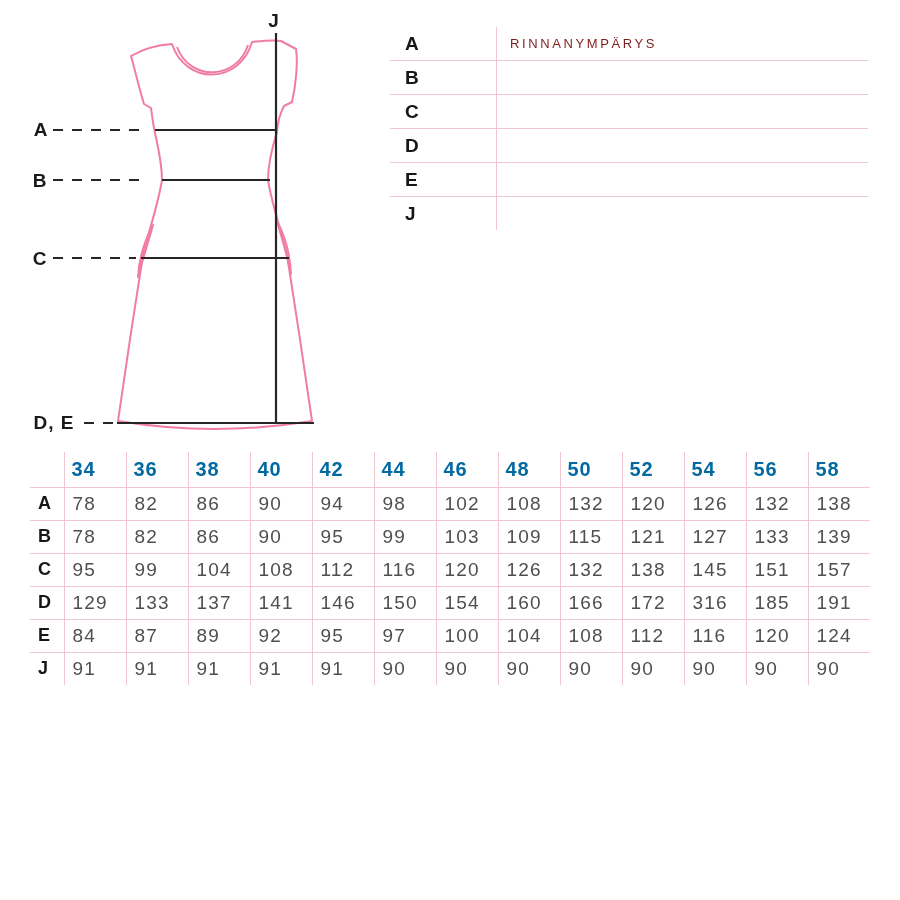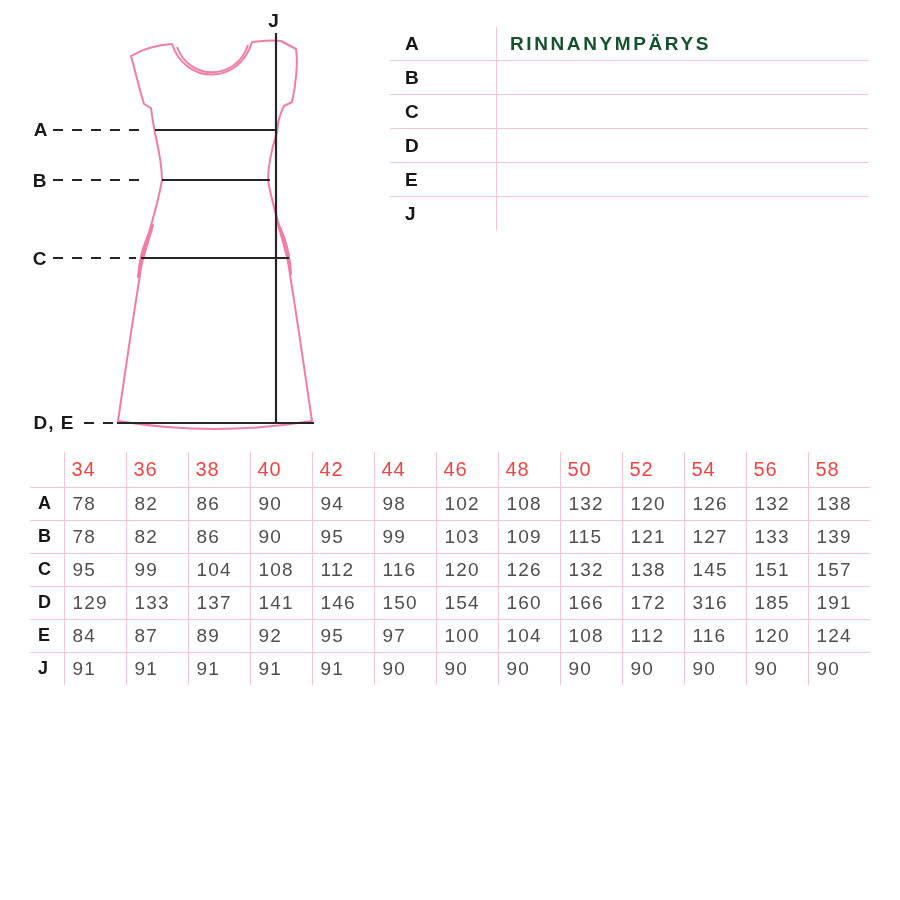--- a/index.html
+++ b/index.html
@@ -44,24 +44,23 @@
     border-right: 1px solid #f2c6d1;
     display: flex; align-items: center;
     padding-left: 15px;
     font-size: 19px;
     font-weight: 600;
     color: #161616;
   }
   .legend-name {
     display: flex; align-items: center;
     padding-left: 13px;
-    font-size: 19px;
+    font-size: 13px;
     letter-spacing: 2.6px;
-    color: #14532d;
-    font-weight: bold;
+    color: #7f1d1d;
   }
 
   
   table.sizes {
     position: absolute;
     left: 30px; top: 452px;
     border-collapse: collapse;
     table-layout: fixed;
     font-family: "Liberation Sans", sans-serif;
   }
@@ -72,22 +71,22 @@
     box-sizing: border-box;
   }
   table.sizes thead tr { height: 35px; }
   table.sizes tbody tr { height: 33px; }
   .sizes .corner { width: 34px; border-right: 1px solid #f2c6d1; border-bottom: 1px solid #f2c6d1; }
   .sizes .size-h {
     width: 62px;
     border-right: 1px solid #f2c6d1;
     border-bottom: 1px solid #f2c6d1;
     font-size: 20px;
-    font-weight: 400;
-    color: #ef4444;
+    font-weight: 700;
+    color: #0369a1;
     letter-spacing: 1px;
     padding-left: 7px;
   }
   .sizes .size-h:last-child { border-right: none; }
   .sizes .rowlbl {
     border-right: 1px solid #f2c6d1;
     border-bottom: 1px solid #f2c6d1;
     font-size: 18px;
     font-weight: 600;
     color: #161616;

